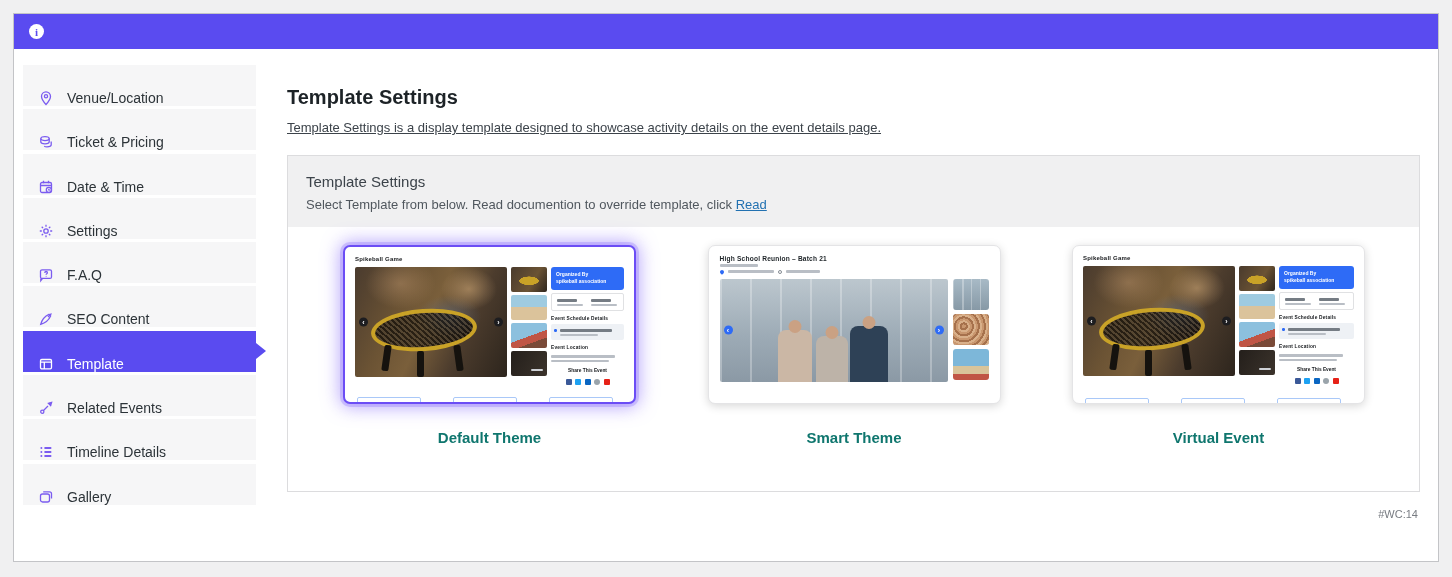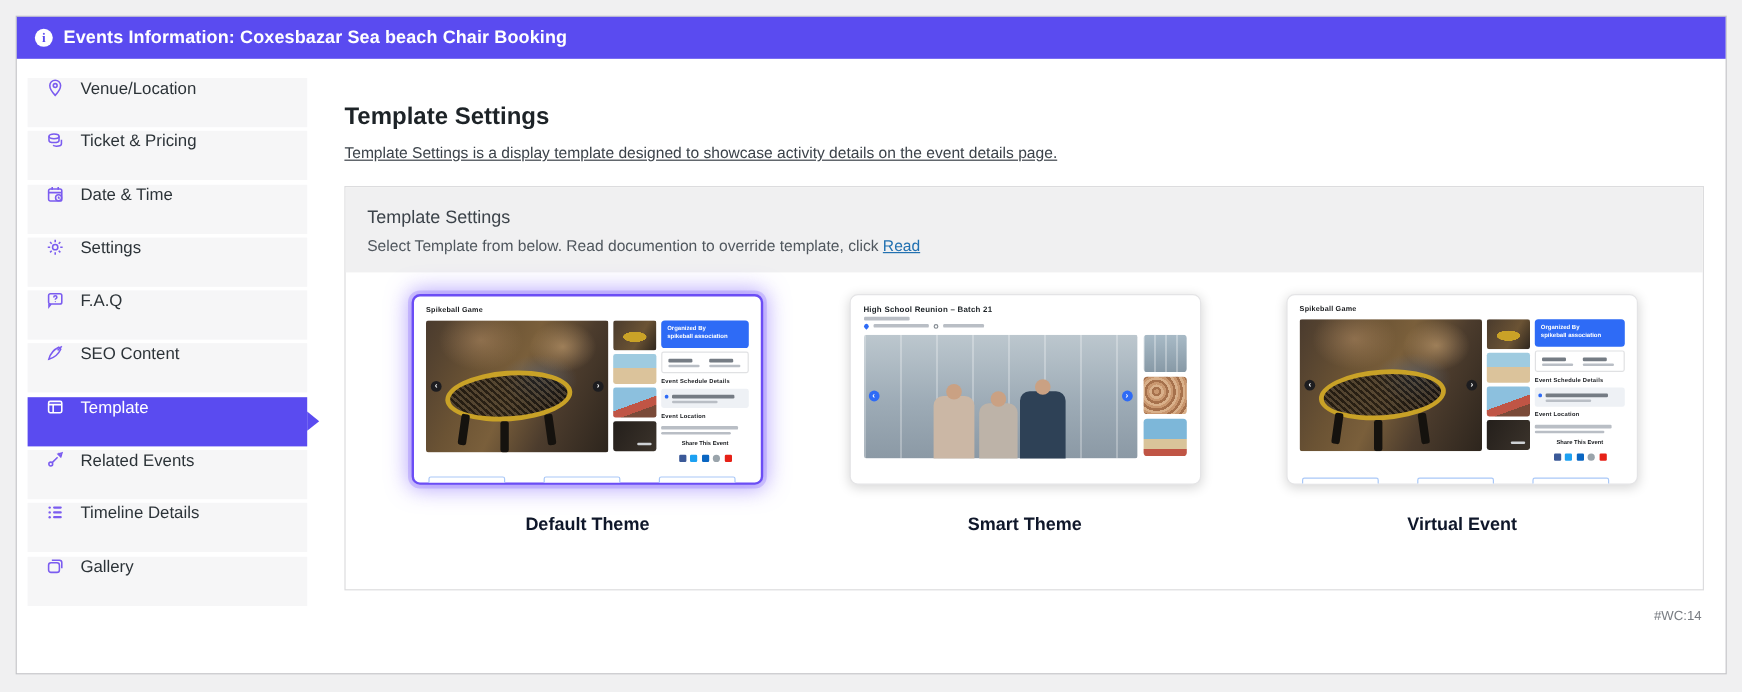--- a/index.html
+++ b/index.html
@@ -14,21 +14,21 @@
   .titlebar { height:35px; background:#5a4bf0; color:#fff; display:flex;
               align-items:center; gap:9px; padding:0 15px; }
   .info-icon { width:15px; height:15px; border-radius:50%; background:#fff; color:#5a4bf0;
                font-size:11px; font-weight:700; font-family:"Liberation Serif", serif;
                display:flex; align-items:center; justify-content:center; flex:none; }
   .titlebar-text { font-size:15px; font-weight:700; letter-spacing:.1px; }
 
   
   .content { display:flex; padding:16px 18px 0 9px; }
   .sidebar { width:233px; flex:none; }
-  .side-item { position:relative; display:flex; align-items:flex-start; gap:13px; height:41px;
+  .side-item { position:relative; display:flex; align-items:flex-end; gap:13px; height:41px;
                padding:0 15px; background:#f6f6f7; margin-bottom:3.3px; color:#2c3338;
                font-size:14px; cursor:pointer; }
   .side-item .sicon { display:flex; color:#7b5cf0; flex:none; }
   .side-item.active { background:#5a4bf0; color:#fff; }
   .side-item.active .sicon { color:#fff; }
   .caret { position:absolute; right:-10px; top:50%; transform:translateY(-50%);
            width:0; height:0; border-left:10px solid #5a4bf0;
            border-top:8px solid transparent; border-bottom:8px solid transparent; }
 
   .main { flex:1; padding-left:31px; min-width:0; }
@@ -41,21 +41,21 @@
   .settings-sub   { font-size:13px; color:#50575e; margin-top:7px; }
   .settings-sub a { color:#2271b1; }
 
   .cards { display:flex; justify-content:space-between; padding:18px 54px 44px 55px; }
   .card-wrap { width:293px; text-align:center; }
   .tcard { position:relative; width:293px; height:159px; background:#fff; border-radius:7px;
            border:1px solid #e4e4e6; box-shadow:0 2px 10px rgba(0,0,0,.16); overflow:hidden;
            cursor:pointer; text-align:left; }
   .tcard.selected { border:2px solid #6b4df5;
            box-shadow:0 0 0 3px rgba(124,92,250,.25), 0 0 18px 3px rgba(124,92,250,.55); }
-  .card-label { display:inline-block; margin-top:25px; font-size:15px; font-weight:700; color:#0f172a; }
+  .card-label { display:inline-block; margin-top:25px; font-size:15px; font-weight:700; color:#0f766e; }
 
   .footer-note { text-align:right; padding:16px 2px 0; font-size:11px; color:#787c82; }
 
   
   .b { height:2.5px; background:#b9bec5; border-radius:1px; margin-top:2px; }
   .bd { background:#757c84; }
   .w20{width:20px}.w26{width:26px}.w34{width:34px}.w38{width:38px}
   .w46{width:46px}.w52{width:52px}.w58{width:58px}.w64{width:64px}
   .arrow { position:absolute; top:50%; transform:translateY(-50%); width:9px; height:9px;
            border-radius:50%; color:#fff; font-size:7px; line-height:9px; text-align:center;
@@ -129,21 +129,20 @@
   .th-sea   { background: linear-gradient(#7db7d9 0 55%, #d9c49a 55% 80%, #c05545 80% 100%); }
 </style>
 </head>
 <body>
 
 <div class="screen">
   <div class="panel">
 
     <div class="titlebar">
       <span class="info-icon">i</span>
-      <span class="titlebar-text">Events Information: Coxesbazar Sea beach Chair Booking</span>
     </div>
 
     <div class="content">
 
       <div class="sidebar">
 
         <div class="side-item">
           <span class="sicon">
               <svg width="16" height="16" viewBox="0 0 16 16" fill="none" stroke="currentColor" stroke-width="1.3">
                 <path d="M8 14.5S3.5 9.8 3.5 6.3a4.5 4.5 0 1 1 9 0C12.5 9.8 8 14.5 8 14.5Z"></path>

